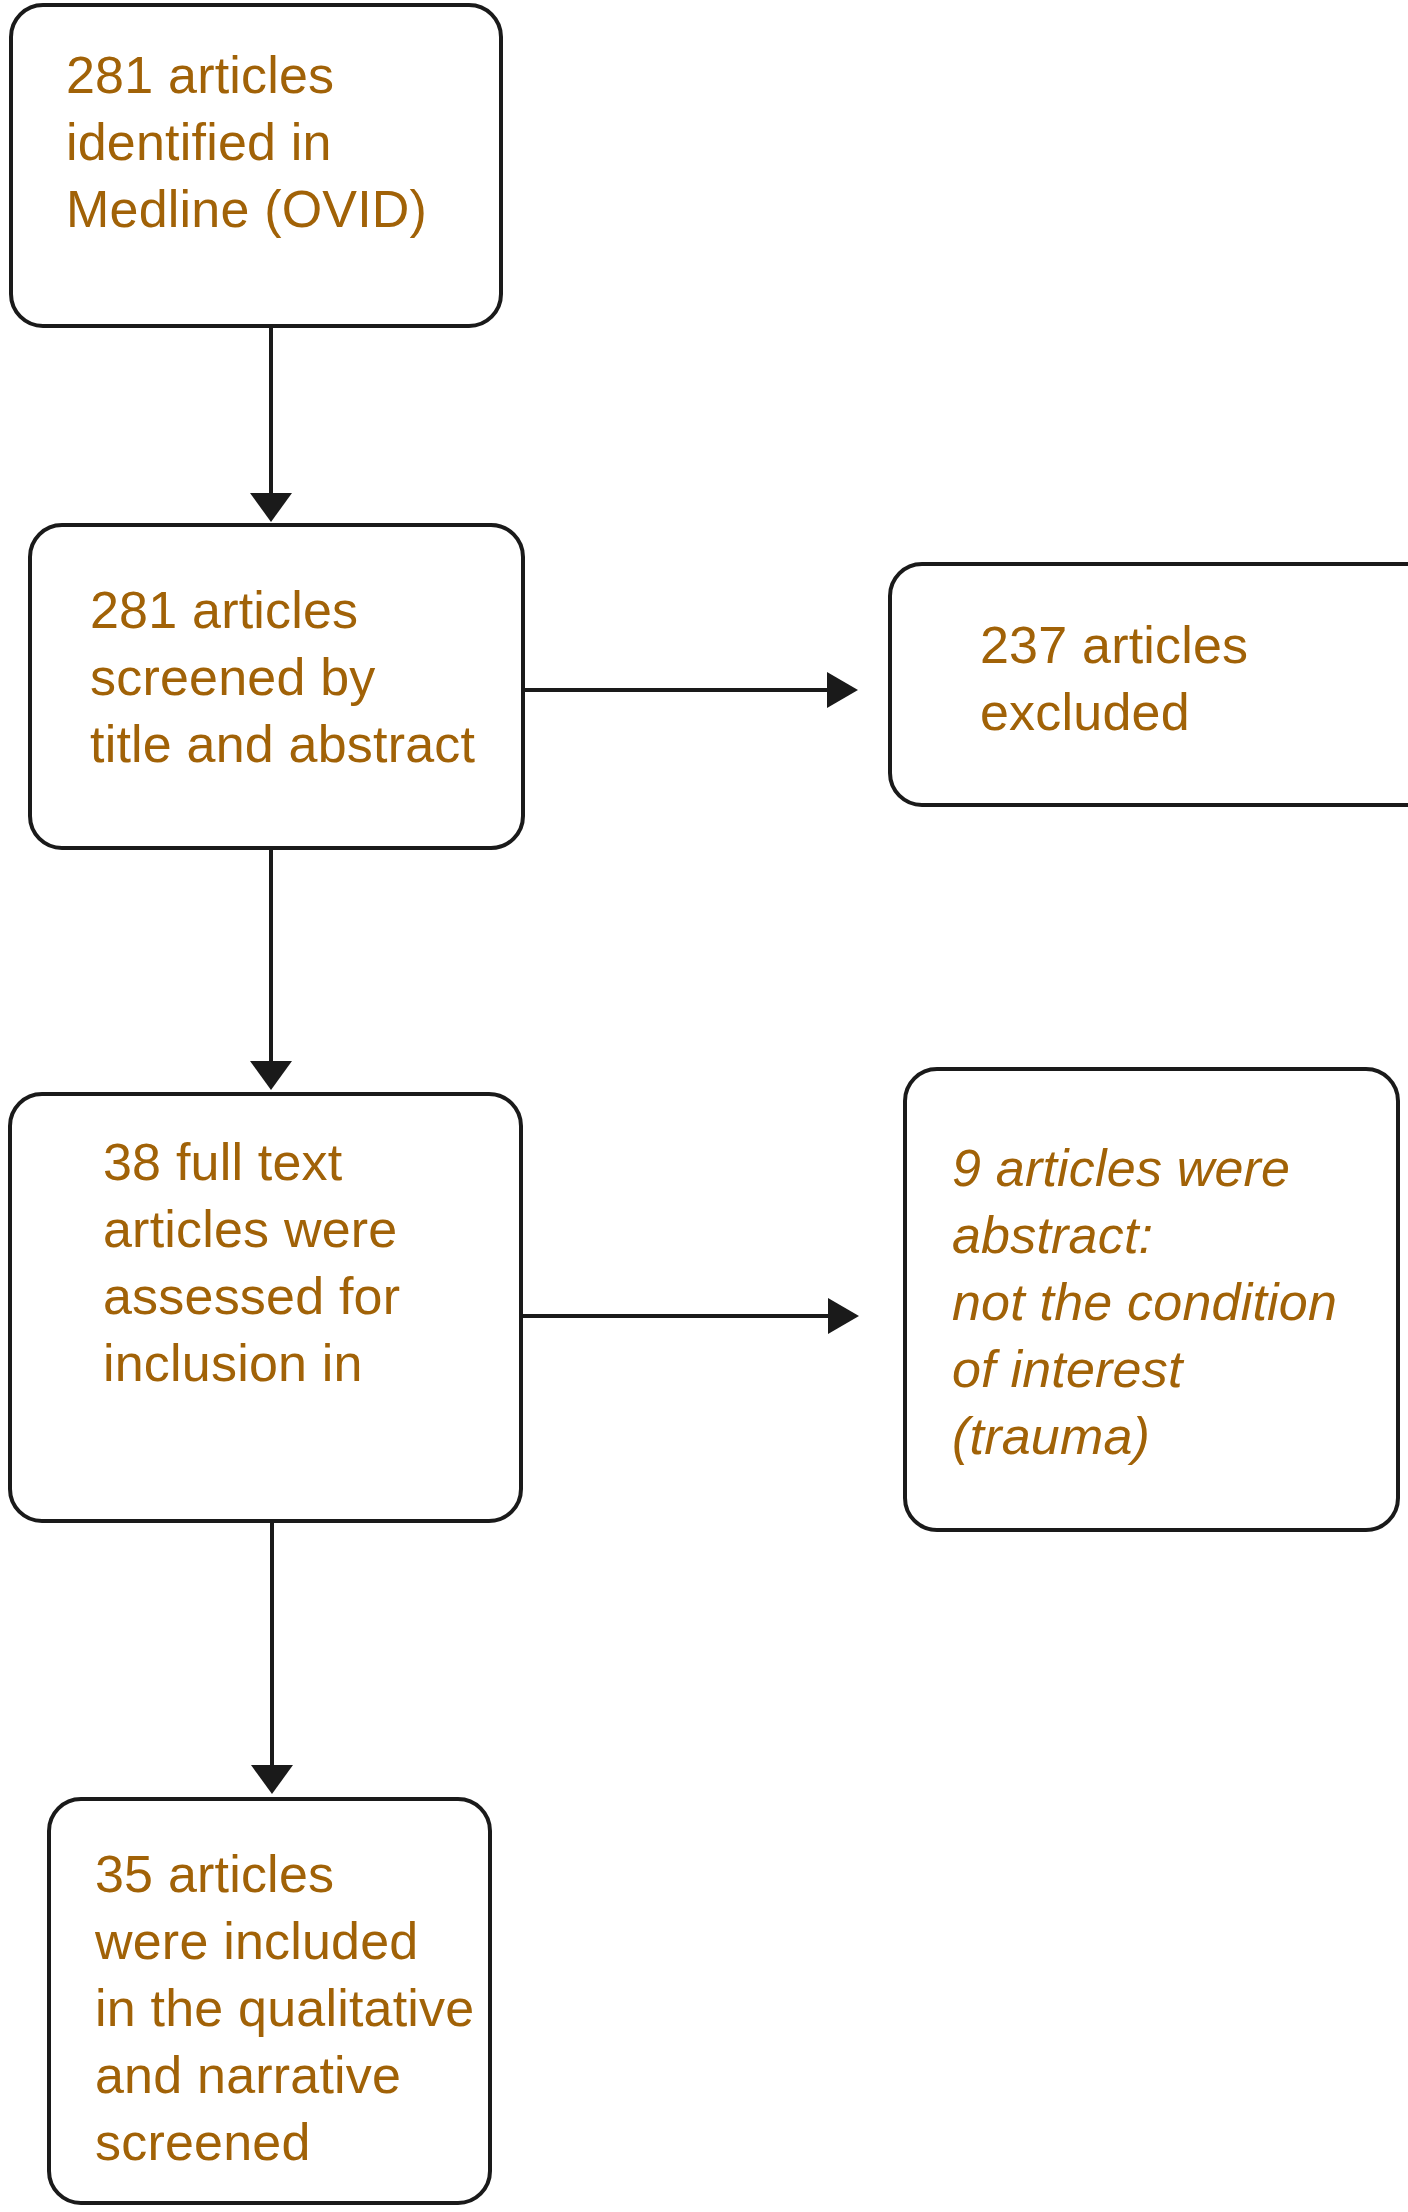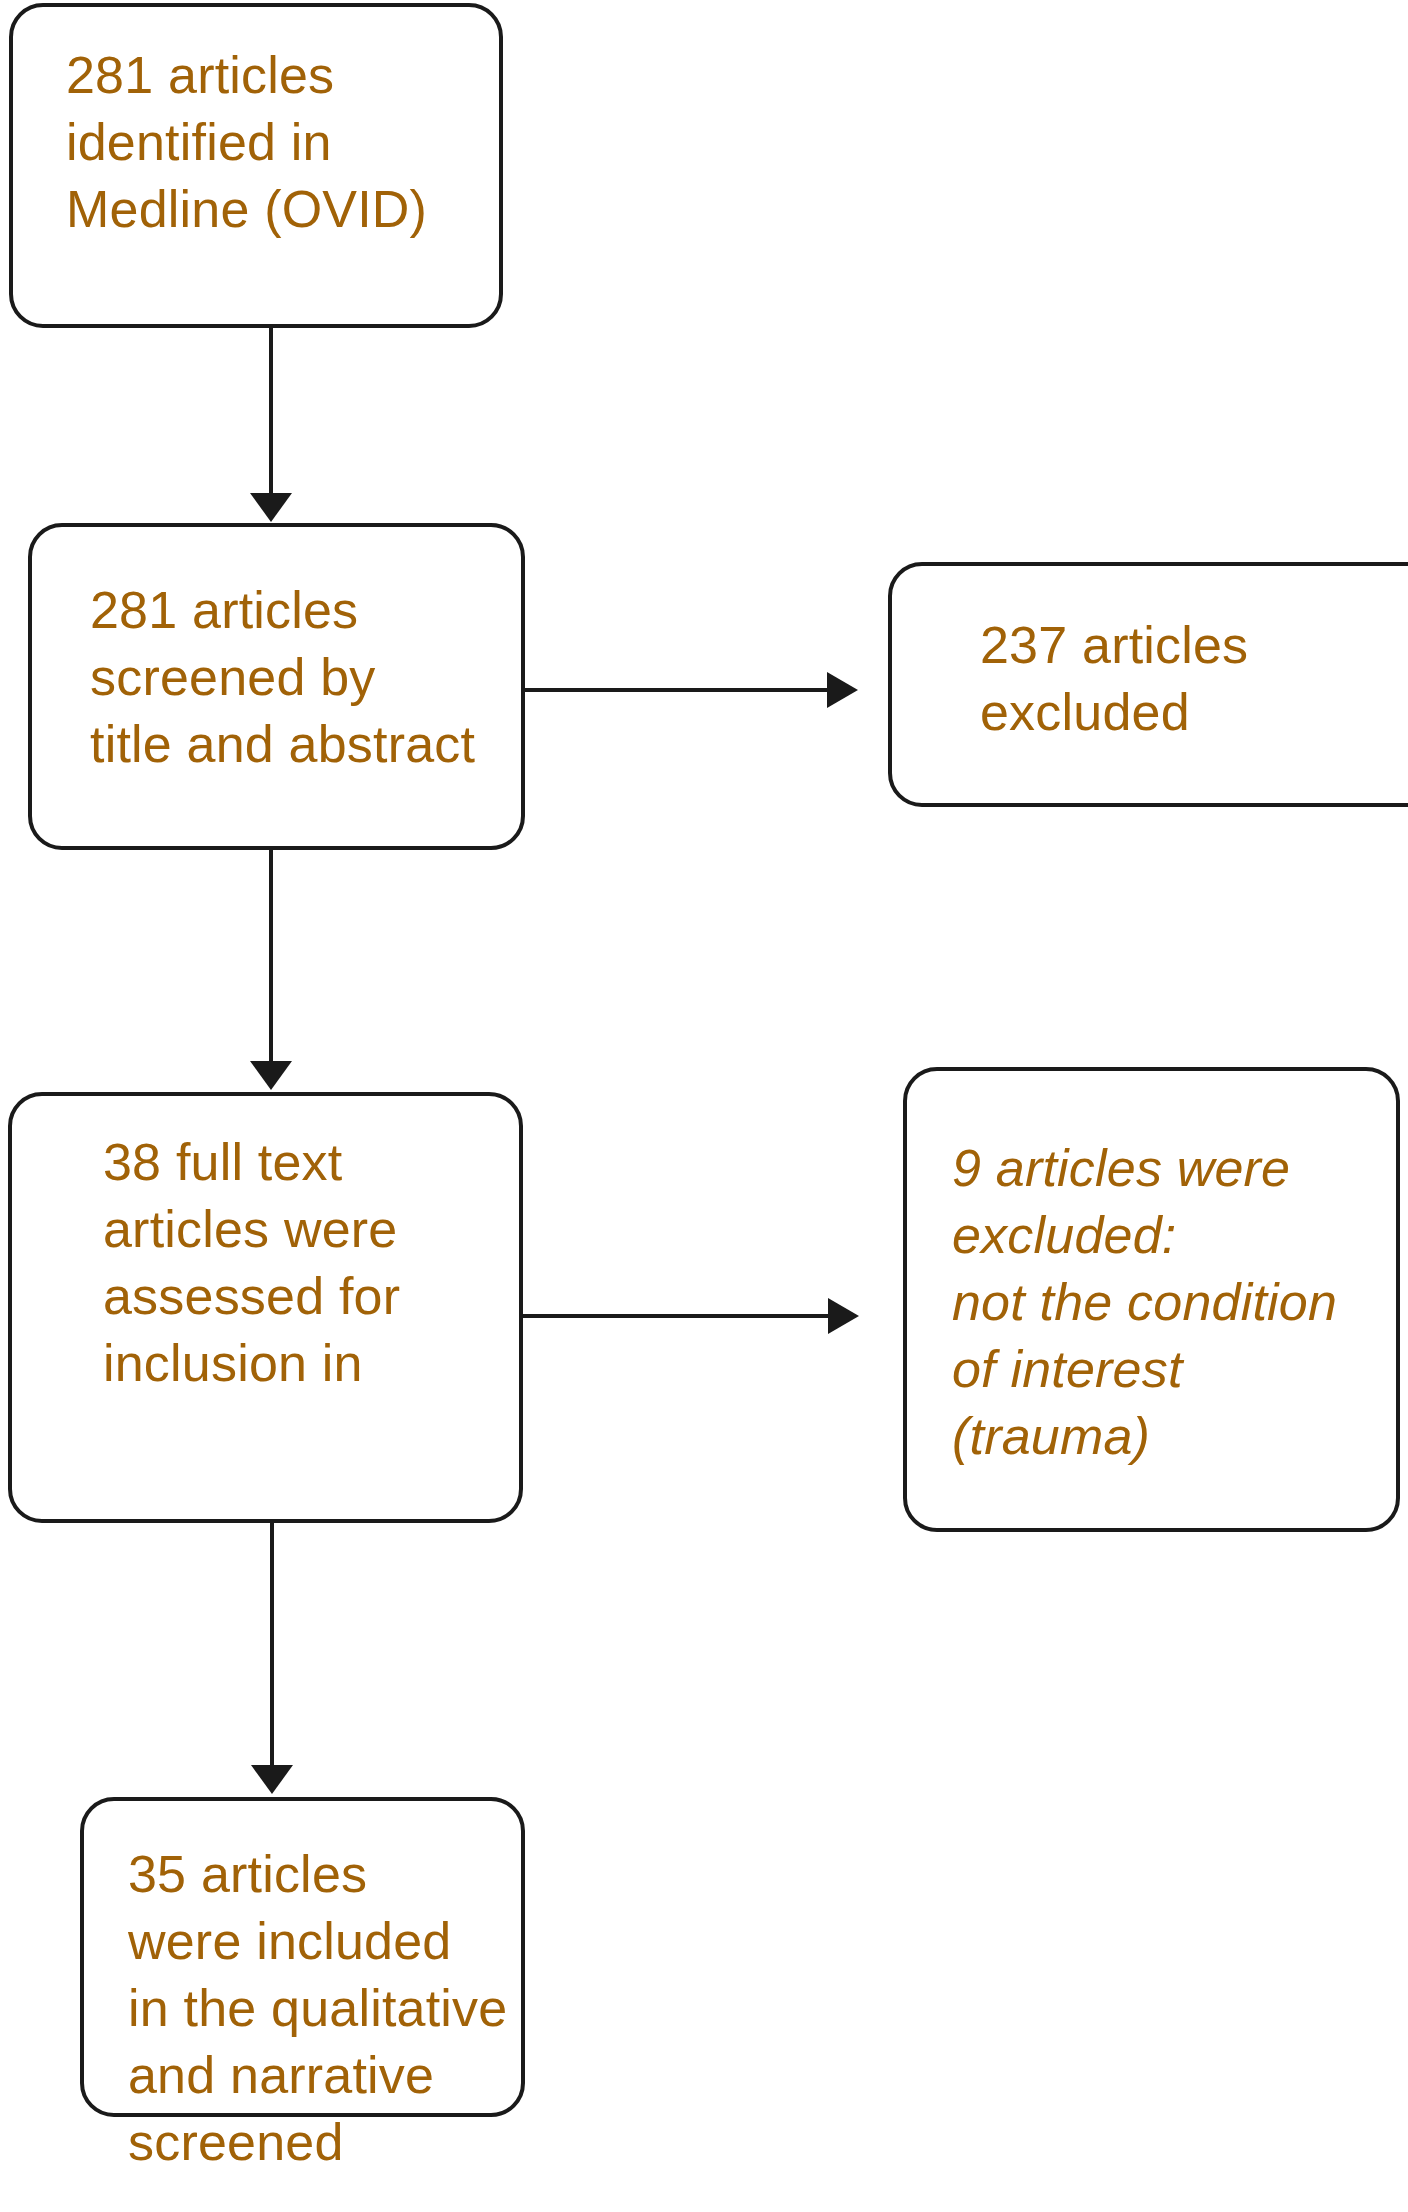--- a/index.html
+++ b/index.html
@@ -37,21 +37,21 @@
   }
   .node .tline {
     white-space: nowrap;
   }
   
   .node-identified        { left: 9px;   top: 3px;    width: 494px; height: 325px; padding: 35px 16px 0 53px; }
   .node-screened          { left: 28px;  top: 523px;  width: 497px; height: 327px; padding: 50px 14px 0 58px; }
   .node-excluded-screen   { left: 888px; top: 562px;  width: 576px; height: 245px; padding: 46px 14px 0 88px; }
   .node-fulltext          { left: 8px;   top: 1092px; width: 515px; height: 431px; padding: 33px 14px 0 91px; }
   .node-excluded-fulltext { left: 903px; top: 1067px; width: 497px; height: 465px; padding: 64px 14px 0 45px; font-style: italic; }
-  .node-included          { left: 47px;  top: 1797px; width: 445px; height: 320px; padding: 40px 8px 0 44px; margin-left: 33px; }
+  .node-included          { left: 47px;  top: 1797px; width: 445px; height: 408px; padding: 40px 8px 0 44px; }
 </style>
 </head>
 <body>
 
 <div class="stage">
 
   <svg class="connectors" viewBox="0 0 1408 2212" xmlns="http://www.w3.org/2000/svg">
 
     <g>
       <line x1="271" y1="328" x2="271" y2="496" stroke="#1a1a1a" stroke-width="4"></line>
@@ -98,21 +98,21 @@
 
   <div class="node node-fulltext">
     <div class="tline">38 full text</div>
     <div class="tline">articles were</div>
     <div class="tline">assessed for</div>
     <div class="tline">inclusion in</div>
   </div>
 
   <div class="node node-excluded-fulltext">
     <div class="tline">9 articles were</div>
-    <div class="tline">excluded:</div>
+    <div class="tline">abstract:</div>
     <div class="tline">not the condition</div>
     <div class="tline">of interest</div>
     <div class="tline">(trauma)</div>
   </div>
 
   <div class="node node-included">
     <div class="tline">35 articles</div>
     <div class="tline">were included</div>
     <div class="tline">in the qualitative</div>
     <div class="tline">and narrative</div>

